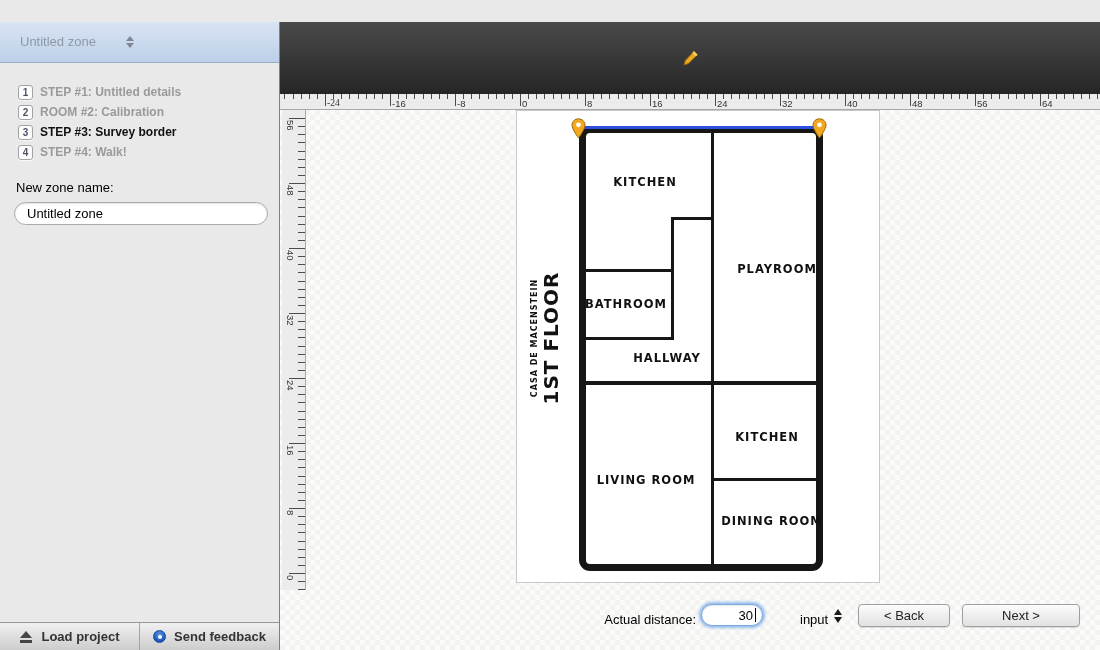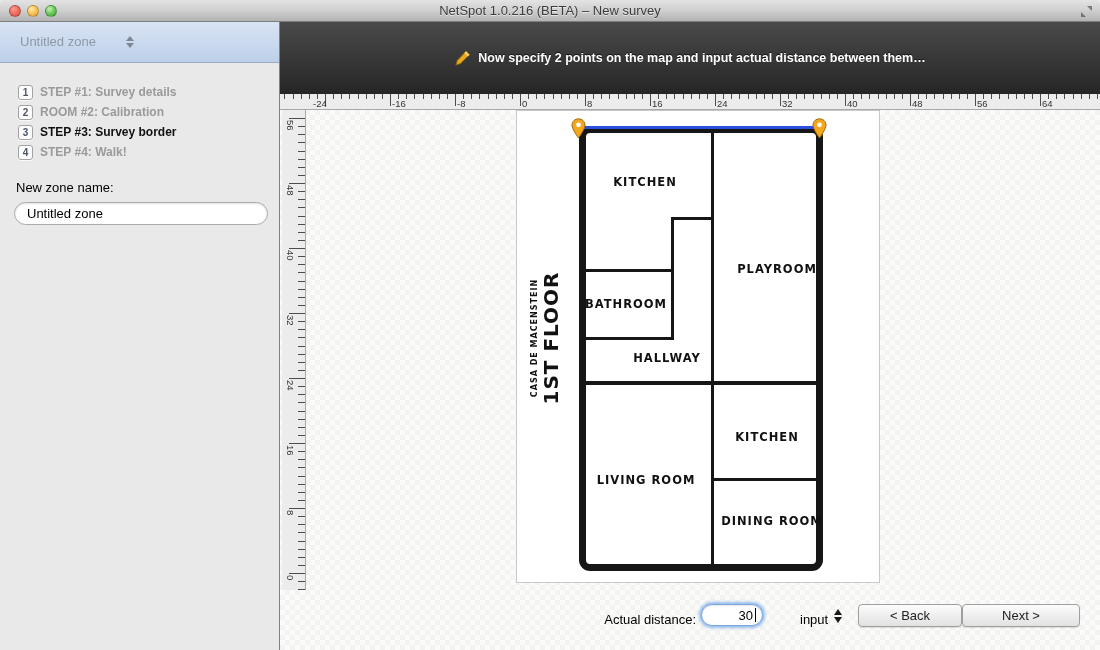--- a/index.html
+++ b/index.html
@@ -115,77 +115,79 @@
   .caret { position:absolute; left:475px; top:586px; width:1px; height:14px; background:#000; z-index:6; }
   .unit-label { position:absolute; left:520px; top:590px; font-size:13px; color:#000; z-index:5; }
   .stepper { position:absolute; left:554px; top:587px; width:9px; height:14px; z-index:5; cursor:default; }
   .stepper i { position:absolute; left:0; width:0; height:0; border-left:4.5px solid transparent; border-right:4.5px solid transparent; }
   .stepper i.up { top:0; border-bottom:6px solid #1a1a1a; }
   .stepper i.dn { bottom:0; border-top:6px solid #1a1a1a; }
   .push-btn { position:absolute; top:582px; height:23px; z-index:5;
     background:linear-gradient(#fdfdfd,#eee 50%,#e2e2e2);
     border:1px solid #9f9f9f; border-radius:4px; font-size:13px; color:#222;
     font-family:"Liberation Sans", sans-serif; box-shadow:0 1px 1px rgba(0,0,0,.12); }
-  .btn-back { left:578px; width:104px; }
+  .btn-back { left:578px; width:92px; }
   .btn-next { left:682px; width:118px; }
 </style>
 </head>
 <body>
 
 <div class="app">
 
-  <div class="titlebar">
-    <span class="tl red"></span>
-    <span class="tl yel"></span>
-    <span class="tl grn"></span>
-    <div class="title">NetSpot 1.0.216 (BETA) – New survey</div>
-    <span class="fsgrip"></span>
-  </div>
 
   <div class="sidebar">
     <div class="zone-header">
       <span class="zh-label">Untitled zone</span>
       <span class="popup-arrows">
           <i class="up"></i>
           <i class="dn"></i>
         </span>
     </div>
 
     <div class="steps" id="steps">
         <div class="step">
           <span class="numbox">1</span>
-          <span class="slabel">STEP #1: Survey details</span>
+          <span class="slabel">STEP #1: Untitled details</span>
         </div>
         <div class="step">
           <span class="numbox">2</span>
           <span class="slabel">ROOM #2: Calibration</span>
         </div>
         <div class="step active">
           <span class="numbox">3</span>
           <span class="slabel">STEP #3: Survey border</span>
         </div>
         <div class="step">
           <span class="numbox">4</span>
           <span class="slabel">STEP #4: Walk!</span>
         </div>
       </div>
 
     <div class="newzone-label">New zone name:</div>
     <input class="zone-input" value="Untitled zone" style="">
 
+    <div class="sidebar-footer">
+      <div class="sbtn">
+        <span class="eject-icon"></span>
+        <span>Load project</span>
+      </div>
+      <div class="sbtn">
+        <span class="feedback-icon"></span>
+        <span>Send feedback</span>
+      </div>
+    </div>
   </div>
 
   <div class="main">
 
     <div class="banner">
       <svg width="17" height="17" viewBox="0 0 16 16">
         <path d="M11.3 1.2 L14.6 4.4 L6.2 12.8 L1.8 14.2 L3.1 9.8 Z" fill="#e8a820" stroke="#8a6010" stroke-width="0.9"></path>
         <path d="M11.3 1.2 L14.6 4.4 L13 6 L9.7 2.8 Z" fill="#f6d067"></path>
       </svg>
-      <span class="msg">Now specify 2 points on the map and input actual distance between them…</span>
     </div>
 
     <div class="canvas"></div>
 
     <div class="ruler-top" id="rulerTop">
         <div class="tick minor" style="left: 4.375px;"></div>
         <div class="tick minor" style="left: 12.5px;"></div>
         <div class="tick minor" style="left: 20.625px;"></div>
         <div class="tick minor" style="left: 28.75px;"></div>
         <div class="tick minor" style="left: 36.875px;"></div>
@@ -278,21 +280,21 @@
         <div class="tick minor" style="left: 743.75px;"></div>
         <div class="tick minor" style="left: 751.875px;"></div>
         <div class="tick major" style="left: 760px;"></div>
         <div class="tick minor" style="left: 768.125px;"></div>
         <div class="tick minor" style="left: 776.25px;"></div>
         <div class="tick minor" style="left: 784.375px;"></div>
         <div class="tick minor" style="left: 792.5px;"></div>
         <div class="tick minor" style="left: 800.625px;"></div>
         <div class="tick minor" style="left: 808.75px;"></div>
         <div class="tick minor" style="left: 816.875px;"></div>
-        <span class="rlabel" style="left: 33px;">-24</span>
+        <span class="rlabel" style="left: 47px; font-family: Liberation Serif, serif;">-24</span>
         <span class="rlabel" style="left: 112px;">-16</span>
         <span class="rlabel" style="left: 177px;">-8</span>
         <span class="rlabel" style="left: 242px;">0</span>
         <span class="rlabel" style="left: 307px;">8</span>
         <span class="rlabel" style="left: 372px;">16</span>
         <span class="rlabel" style="left: 437px;">24</span>
         <span class="rlabel" style="left: 502px;">32</span>
         <span class="rlabel" style="left: 567px;">40</span>
         <span class="rlabel" style="left: 632px;">48</span>
         <span class="rlabel" style="left: 697px;">56</span>

